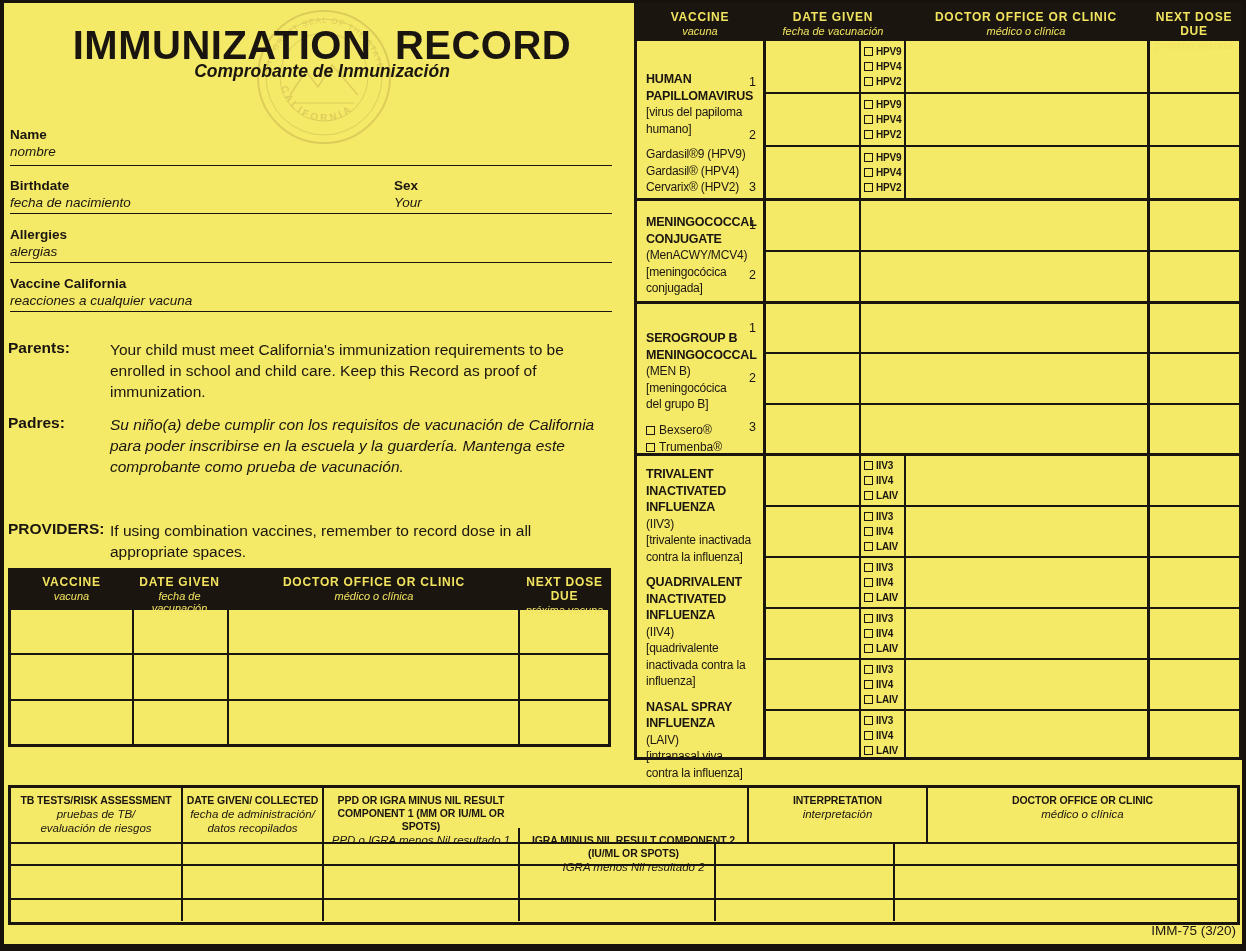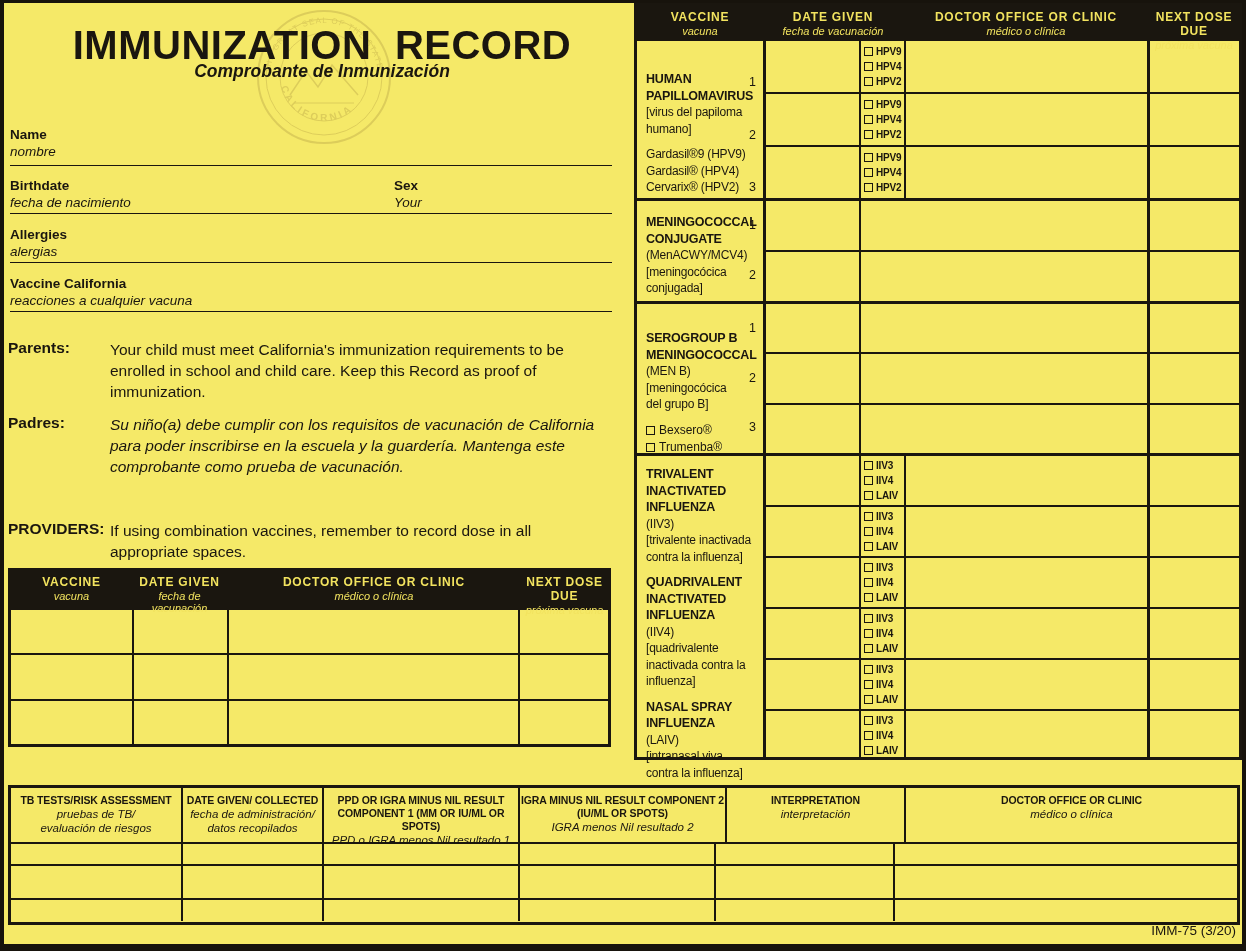--- a/index.html
+++ b/index.html
@@ -484,21 +484,21 @@
           <div class="tb-hc" style="width:141px;">
             <div class="tb-en">DATE GIVEN/ COLLECTED</div>
             <div class="tb-es">fecha de administración/</div>
             <div class="tb-es">datos recopilados</div>
           </div>
           <div class="tb-hc" style="width:196px;">
             <div class="tb-en">PPD OR IGRA MINUS NIL  RESULT</div>
             <div class="tb-en">COMPONENT 1 (MM OR IU/ML OR SPOTS)</div>
             <div class="tb-es">PPD o IGRA menos Nil resultado 1</div>
           </div>
-          <div class="tb-hc" style="width:207px;">
+          <div class="tb-hc" style="width:229px;margin-top:40px;">
             <div class="tb-en">IGRA MINUS NIL RESULT COMPONENT 2</div>
             <div class="tb-en">(IU/ML OR SPOTS)</div>
             <div class="tb-es">IGRA menos Nil resultado 2</div>
           </div>
           <div class="tb-hc" style="width:179px;">
             <div class="tb-en">INTERPRETATION</div>
             <div class="tb-es">interpretación</div>
           </div>
           <div class="tb-hc" style="width:350px;flex:1;">
             <div class="tb-en">DOCTOR OFFICE OR CLINIC</div>

